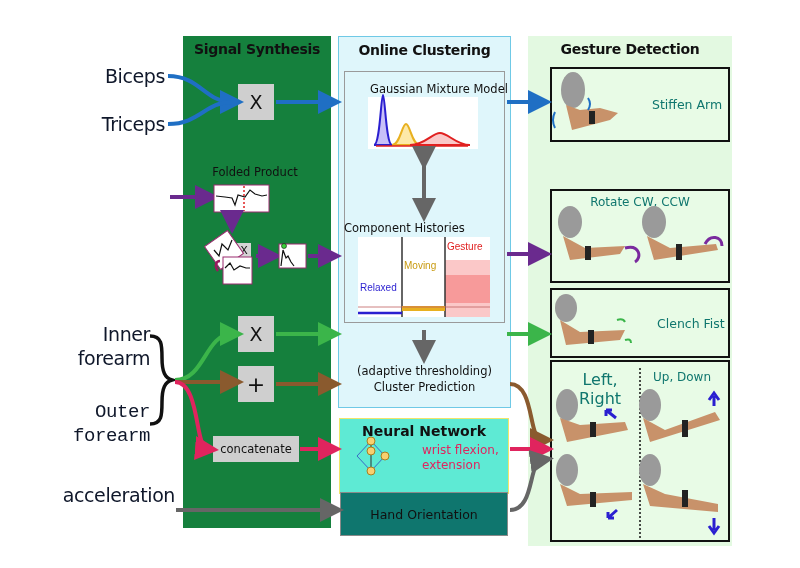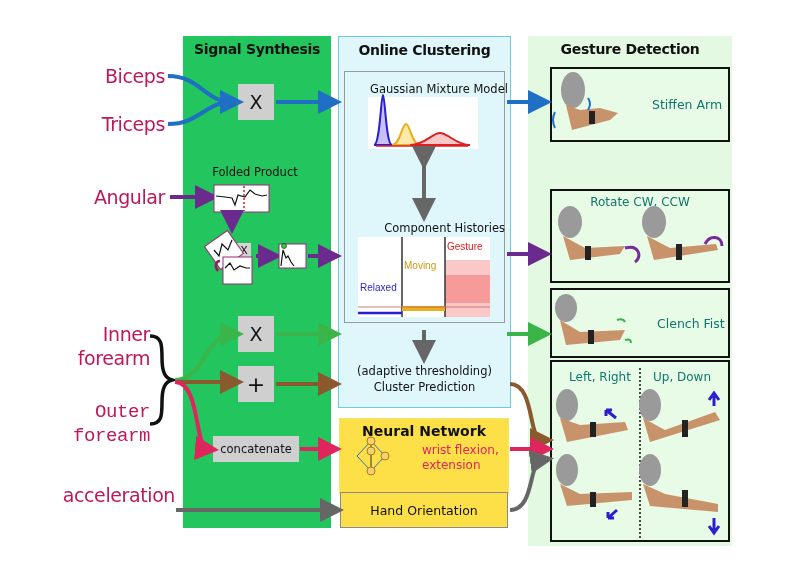--- a/index.html
+++ b/index.html
@@ -1,50 +1,49 @@
 <!DOCTYPE html>
 <html><head>
 <meta charset="utf-8">
 <style>
   html,body{margin:0;padding:0;background:#ffffff;}
   body{width:800px;height:568px;position:relative;overflow:hidden;font-family:"DejaVu Sans","Liberation Sans",sans-serif;color:#111;}
   .abs{position:absolute;}
-  .panel-signal{left:183px;top:36px;width:148px;height:492px;background:#22c55e;}
+  .panel-signal{left:183px;top:36px;width:148px;height:492px;background:#15803d;}
   .panel-cluster{left:338px;top:36px;width:173px;height:372px;background:#dff6fb;border:1.5px solid #6fc9e6;box-sizing:border-box;}
   .panel-gesture{left:528px;top:36px;width:204px;height:510px;background:#e3f9e1;}
   .sec-title{position:absolute;font-weight:bold;font-size:14px;text-align:center;width:100%;top:5px;letter-spacing:-0.3px;}
-  .inlabel{position:absolute;font-size:19px;text-align:right;color:#be185d;letter-spacing:-0.4px;line-height:24px;}
+  .inlabel{position:absolute;font-size:19px;text-align:right;color:#0f172a;letter-spacing:-0.4px;line-height:24px;}
   .opbox{position:absolute;background:#cfcfcf;font-size:19px;display:flex;align-items:center;justify-content:center;color:#111;}
   .small{font-size:11.5px;}
   .inner-cluster{position:absolute;left:344px;top:71px;width:161px;height:252px;background:#dff6fb;border:1.5px solid #9a9a9a;box-sizing:border-box;}
   .gbox{position:absolute;border:2.5px solid #111;box-sizing:border-box;background:#e8fbe6;}
   .gtext{position:absolute;font-size:12.5px;color:#0f766e;}
-  .nn{position:absolute;left:339px;top:418px;width:170px;height:76px;background:#fde047;border:1.5px solid #f0e56a;box-sizing:border-box;}
-  .hand{position:absolute;left:340px;top:492px;width:168px;height:36px;background:#fde047;border:1.5px solid #8a8a8a;box-sizing:border-box;font-size:12.5px;display:flex;align-items:center;justify-content:center;}
+  .nn{position:absolute;left:339px;top:418px;width:170px;height:76px;background:#5eead4;border:1.5px solid #f0e56a;box-sizing:border-box;}
+  .hand{position:absolute;left:340px;top:492px;width:168px;height:44px;background:#0f766e;border:1.5px solid #8a8a8a;box-sizing:border-box;font-size:12.5px;display:flex;align-items:center;justify-content:center;}
   svg.overlay{position:absolute;left:0;top:0;}
 </style>
 </head>
 <body>
 
 <div class="abs panel-signal">
   <div class="sec-title">Signal Synthesis</div>
 </div>
 <div class="abs panel-cluster">
   <div class="sec-title">Online Clustering</div>
 </div>
 <div class="abs panel-gesture">
   <div class="sec-title">Gesture Detection</div>
 </div>
 
 <div class="inner-cluster"></div>
 
 <div class="inlabel" style="left:60px;top:64px;width:105px;">Biceps</div>
 <div class="inlabel" style="left:60px;top:112px;width:105px;">Triceps</div>
 <div class="inlabel" style="left:40px;top:185px;width:125px;">
-  <div>Angular</div>
 </div>
 <div class="inlabel" style="left:40px;top:322px;width:110px;">
   <div>Inner</div>
   <div>forearm</div>
 </div>
 <div class="inlabel" style="left:40px;top:400px;width:110px;font-family:Liberation Mono, monospace;">
   <div>Outer</div>
   <div>forearm</div>
 </div>
 <div class="inlabel" style="left:30px;top:483px;width:145px;">
@@ -52,21 +51,21 @@
 </div>
 
 <div class="opbox" style="left:238px;top:84px;width:36px;height:36px;">X</div>
 <div class="opbox" style="left:238px;top:316px;width:36px;height:36px;">X</div>
 <div class="opbox" style="left:238px;top:366px;width:36px;height:36px;font-size:22px;">+</div>
 <div class="opbox small" style="left:213px;top:436px;width:86px;height:26px;font-size:11.5px;">concatenate</div>
 <div class="abs small" style="left:200px;top:165px;width:110px;text-align:center;font-size:11.5px;">Folded Product</div>
 <div class="opbox" style="left:237px;top:243px;width:14px;height:14px;font-size:11px;background:#d4d4d4;">X</div>
 
 <div class="abs" style="left:344px;top:82px;width:140px;text-align:center;font-size:11.5px;margin-left:25px;">Gaussian Mixture Model</div>
-<div class="abs" style="left:344px;top:221px;width:161px;text-align:right;font-size:11.5px;">Component Histories</div>
+<div class="abs" style="left:344px;top:221px;width:161px;text-align:left;font-size:11.5px;">Component Histories</div>
 <div class="abs" style="left:338px;top:363px;width:173px;text-align:center;font-size:11.5px;line-height:16px;">
   <div>(adaptive thresholding)</div>
   <div>Cluster Prediction</div>
 </div>
 
 <div class="nn">
   <div style="position:absolute;top:4px;width:100%;text-align:center;font-weight:bold;font-size:14px;">Neural Network</div>
   <div style="position:absolute;left:62px;top:24px;font-size:12px;color:#e0245e;line-height:15px;margin-left:20px;">
     <div>wrist flexion,</div>
     <div>extension</div>
@@ -75,21 +74,21 @@
 
 <div class="hand">Hand Orientation</div>
 
 <div class="gbox" style="left:550px;top:67px;width:180px;height:75px;"></div>
 <div class="gtext" style="left:652px;top:97px;">Stiffen Arm</div>
 <div class="gbox" style="left:550px;top:189px;width:180px;height:94px;"></div>
 <div class="gtext" style="left:550px;top:195px;width:180px;text-align:center;font-size:12px;">Rotate CW, CCW</div>
 <div class="gbox" style="left:550px;top:288px;width:180px;height:70px;"></div>
 <div class="gtext" style="left:657px;top:316px;">Clench Fist</div>
 <div class="gbox" style="left:550px;top:360px;width:180px;height:182px;"></div>
-<div class="gtext" style="left:560px;top:370px;width:80px;text-align:center;font-size:12px;">Left, Right</div>
+<div class="gtext" style="left:560px;top:370px;width:80px;text-align:center;font-size:16px;">Left, Right</div>
 <div class="gtext" style="left:642px;top:370px;width:80px;text-align:center;font-size:12px;">Up, Down</div>
 
 <svg class="overlay" width="800" height="568" viewBox="0 0 800 568">
   <defs>
     <marker id="ab" markerWidth="6" markerHeight="6" refX="3" refY="3" orient="auto">
         <path d="M0,0 L6,3 L0,6 z" fill="#1f6fc4"></path>
       </marker>
     <marker id="ap" markerWidth="6" markerHeight="6" refX="3" refY="3" orient="auto">
         <path d="M0,0 L6,3 L0,6 z" fill="#6a2a8e"></path>
       </marker>

